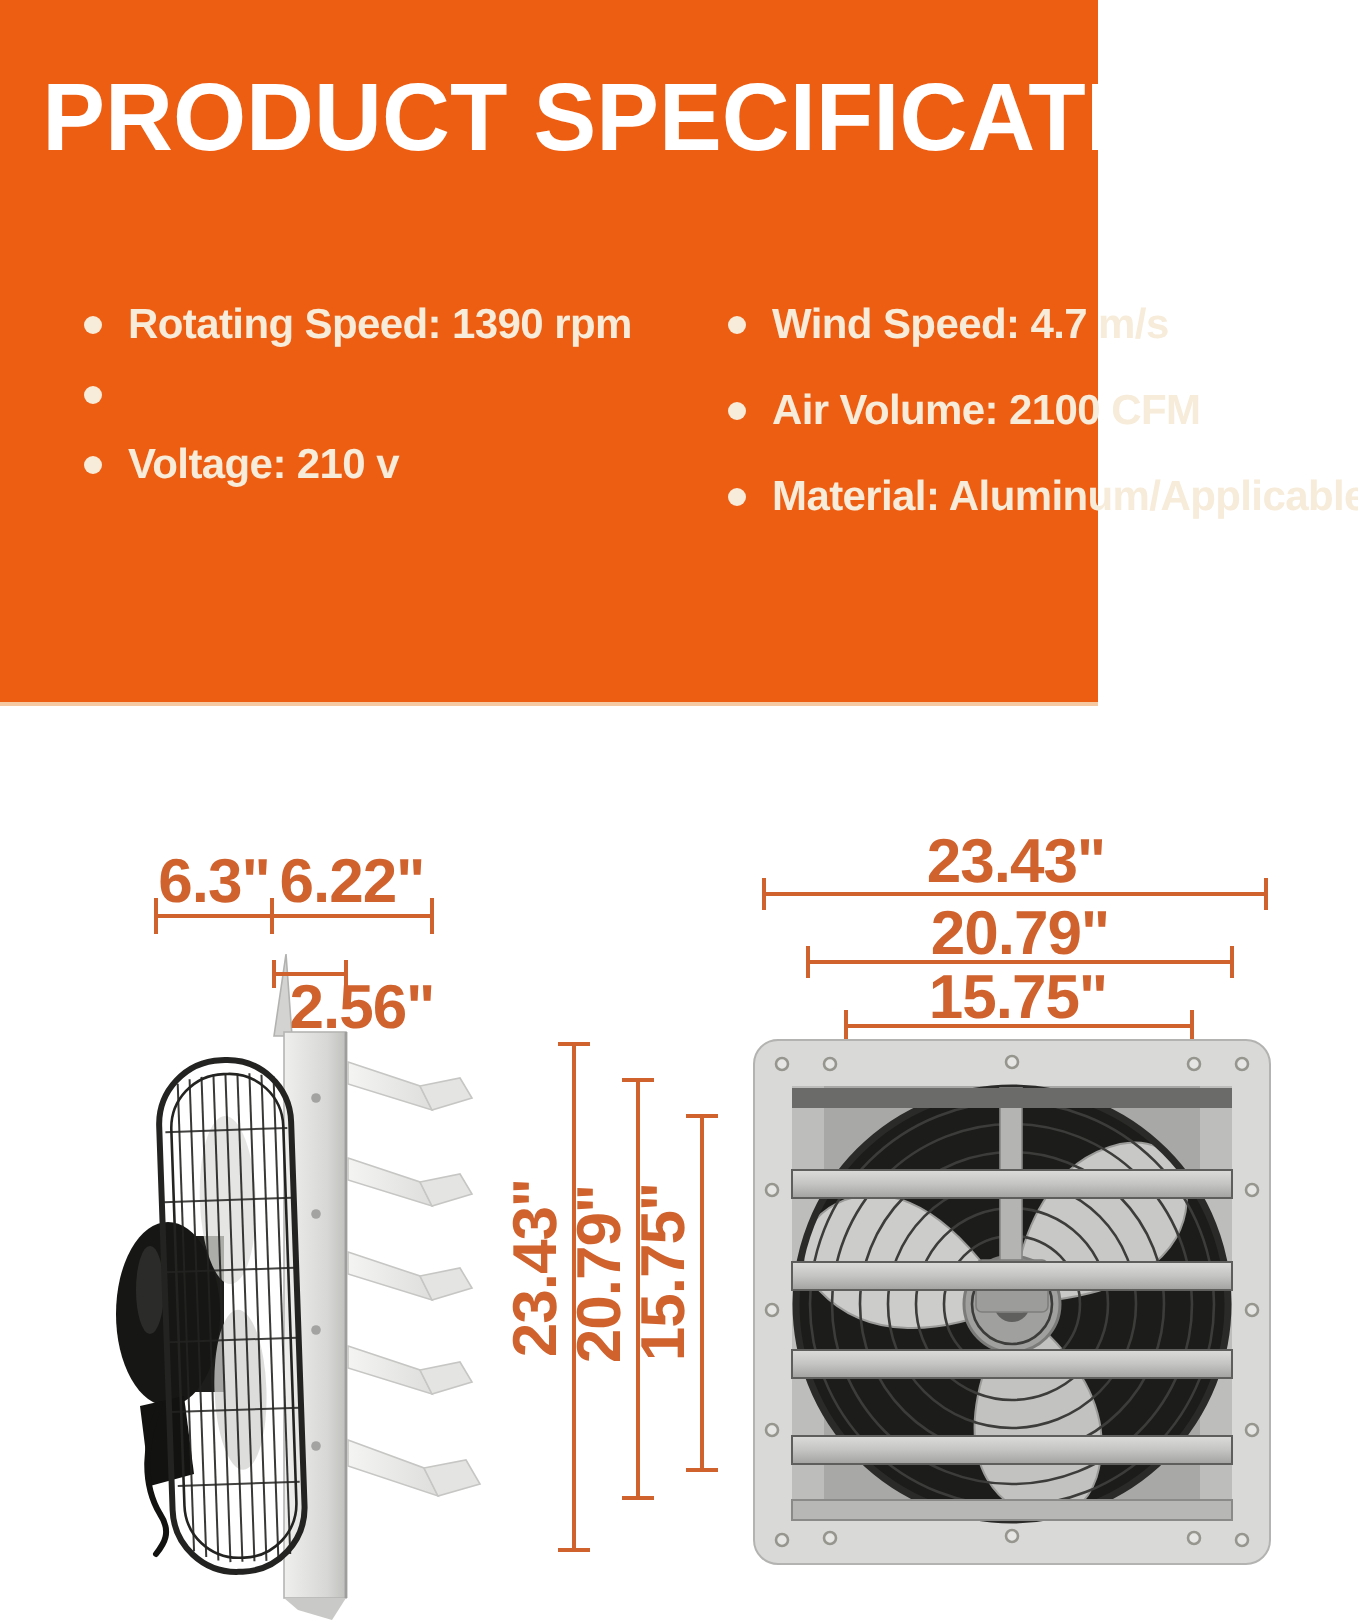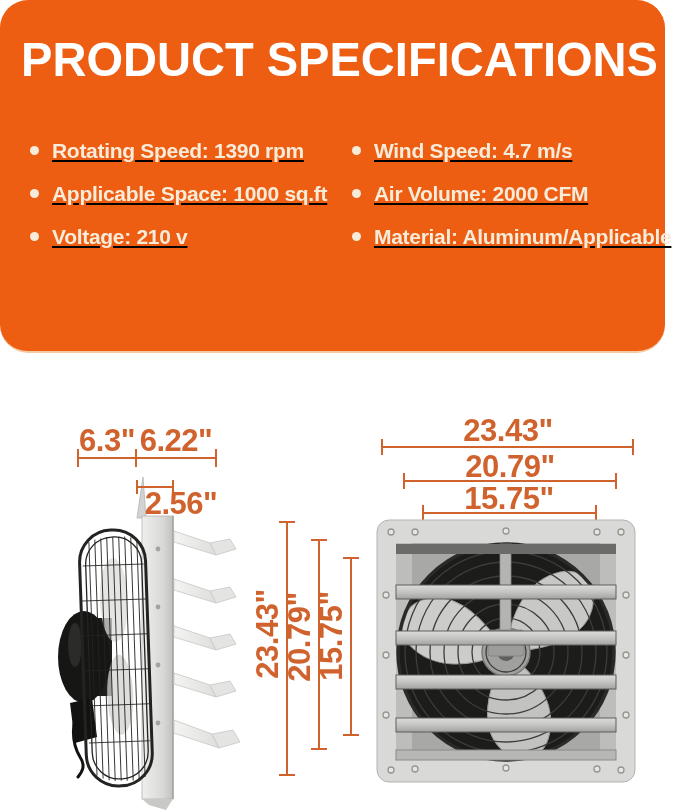--- a/index.html
+++ b/index.html
@@ -2,33 +2,32 @@
 <html><head>
 <meta charset="utf-8">
 <style>
   html,body{margin:0;padding:0;}
   body{
     width:679px;height:812px;position:relative;overflow:hidden;
     background:#ffffff;
     font-family:"Liberation Sans", sans-serif;
   }
   .banner{
-    position:absolute;top:0;left:0;width:665px;height:351px;
+    position:absolute;top:0;left:0;width:549px;height:351px;
     background:#ED5D12;
     border-bottom:2px solid #F5C9A2;
-    border-radius:28px;
   }
   .banner-title{
     position:absolute;top:32px;left:0;width:679px;
     text-align:center;
     color:#ffffff;font-weight:bold;font-size:48px;letter-spacing:0px;
     transform:scaleX(0.98);
   }
   .spec-col{
-    position:absolute;margin:0;padding:0;list-style:none;text-decoration:underline;
+    position:absolute;margin:12px;padding:0;list-style:none;
   }
   .spec-col.left{left:30px;top:138px;width:320px;}
   .spec-col.right{left:352px;top:138px;width:327px;}
   .spec-item{
     display:flex;align-items:center;
     margin-bottom:18px;line-height:25px;
     color:#F7EBD9;font-weight:bold;font-size:21px;letter-spacing:-0.3px;
     white-space:nowrap;
   }
   .bullet{
@@ -50,36 +49,35 @@
 <div class="banner">
   <div class="banner-title">PRODUCT SPECIFICATIONS</div>
 
   <ul class="spec-col left">
     <li class="spec-item">
       <span class="bullet"></span>
       <span>Rotating Speed: 1390 rpm</span>
     </li>
     <li class="spec-item">
       <span class="bullet"></span>
-      <span>Applicable Space: 1000 sq.ft</span>
     </li>
     <li class="spec-item">
       <span class="bullet"></span>
       <span>Voltage: 210 v</span>
     </li>
   </ul>
 
   <ul class="spec-col right">
     <li class="spec-item">
       <span class="bullet"></span>
       <span>Wind Speed: 4.7 m/s</span>
     </li>
     <li class="spec-item">
       <span class="bullet"></span>
-      <span>Air Volume: 2000 CFM</span>
+      <span>Air Volume: 2100 CFM</span>
     </li>
     <li class="spec-item">
       <span class="bullet"></span>
       <span>Material: Aluminum/Applicable</span>
     </li>
   </ul>
 </div>
 
 <div class="diagram-area">
 <svg width="679" height="459" viewBox="0 353 679 459" xmlns="http://www.w3.org/2000/svg">

